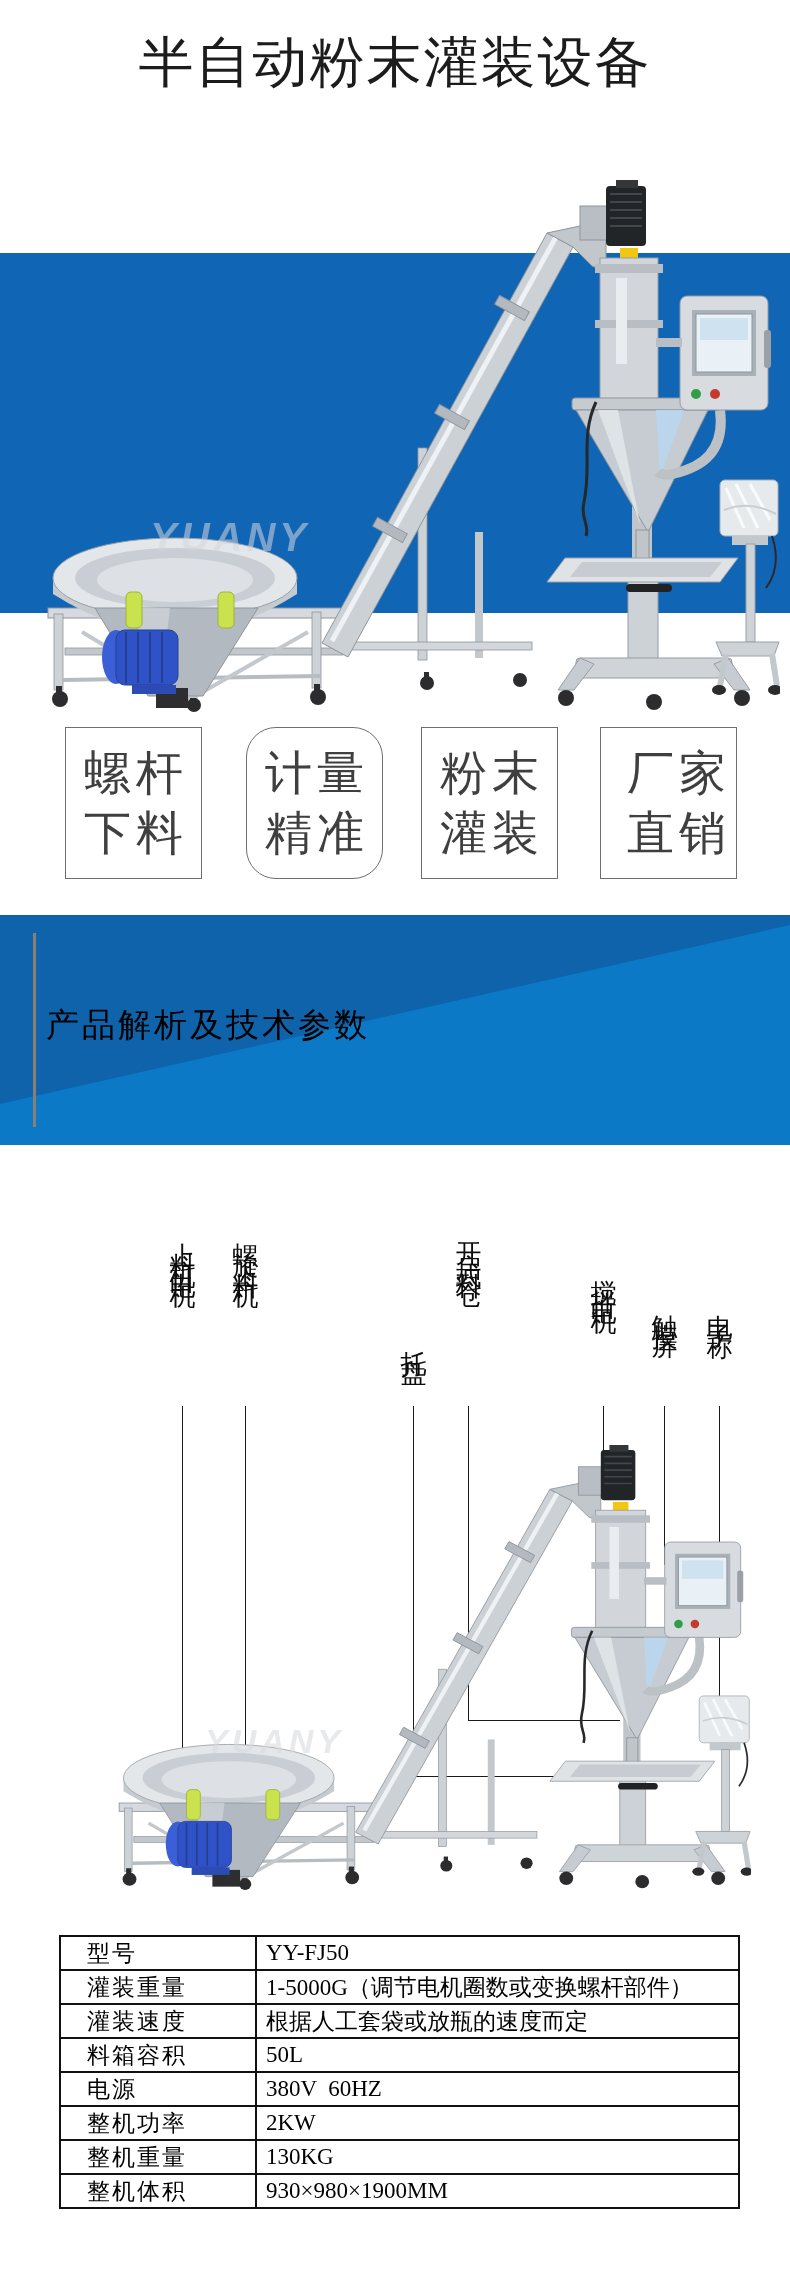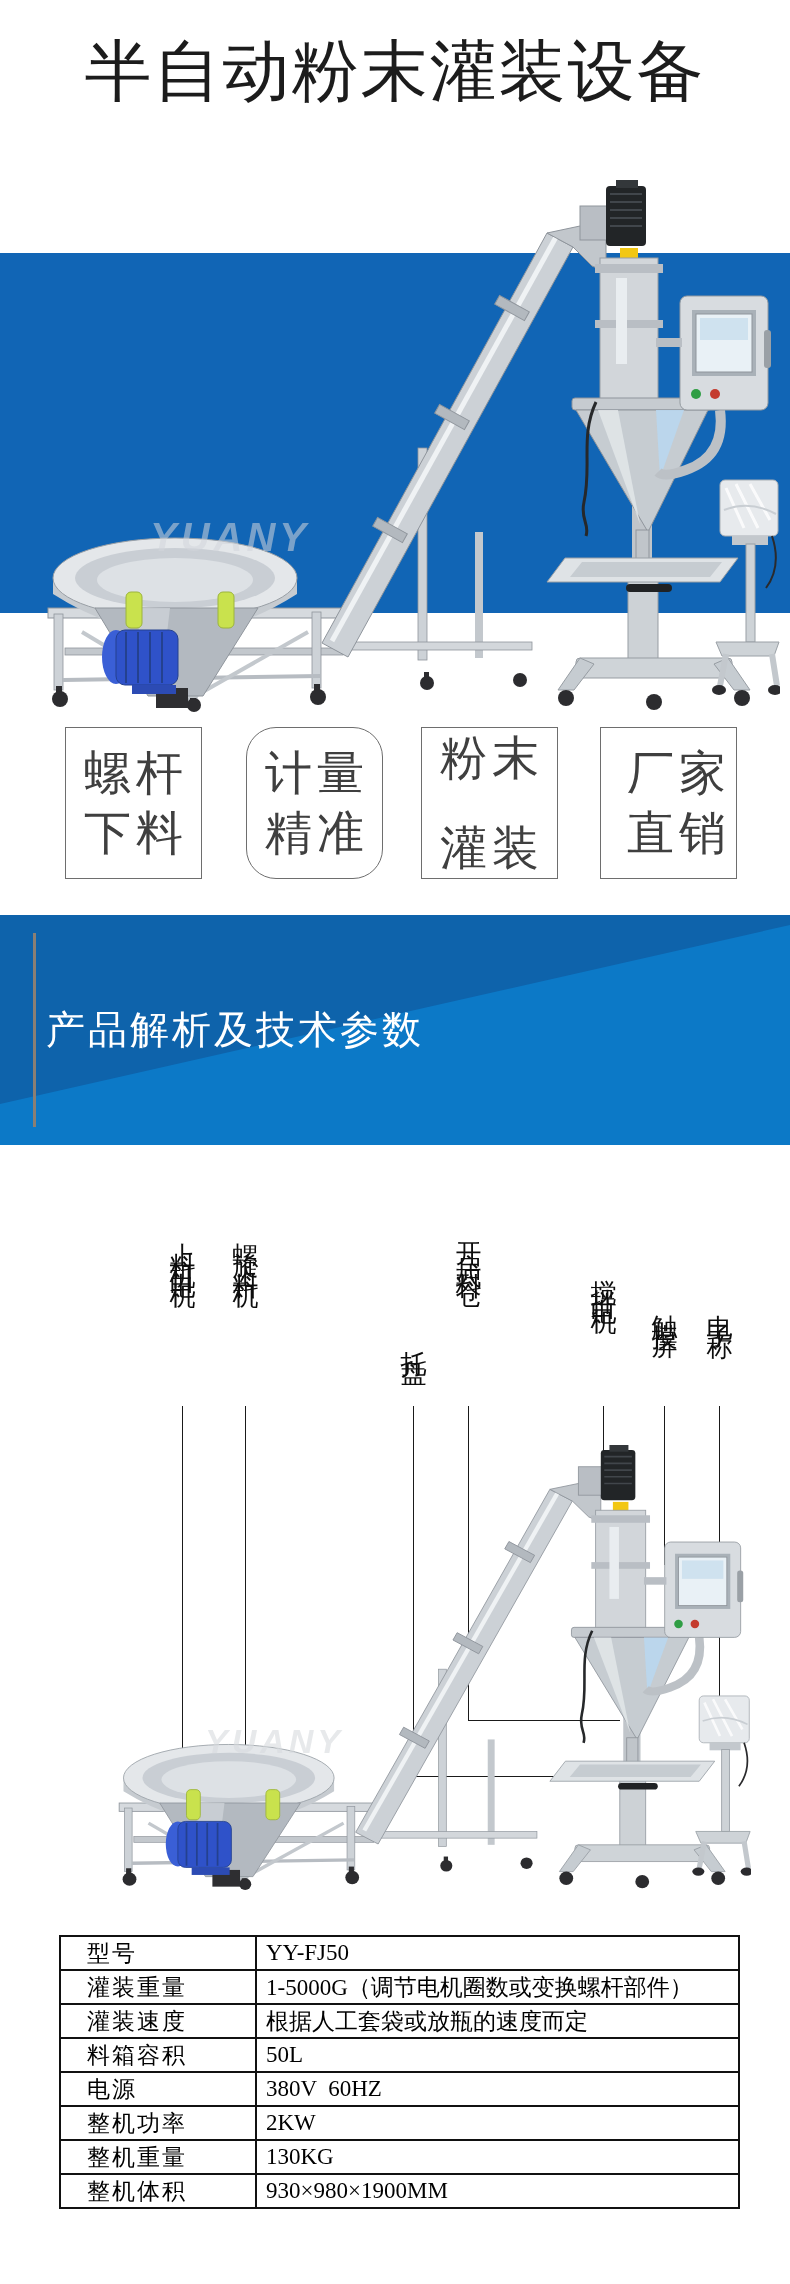--- a/index.html
+++ b/index.html
@@ -1,46 +1,46 @@
 <!DOCTYPE html>
 <html><head>
 <meta charset="utf-8">
 <style>
   html,body{margin:0;padding:0;background:#ffffff;}
   #page{position:relative;width:790px;height:2284px;background:#ffffff;overflow:hidden;
         font-family:"Liberation Serif","DejaVu Serif",serif;}
   .abs{position:absolute;}
 
   
-  #main-title{top:26px;left:0;width:790px;text-align:center;font-size:67px;
+  #main-title{top:26px;left:0;width:790px;text-align:center;font-size:55px;
               letter-spacing:2px;color:#1c1c1c;font-weight:400;}
 
   
   #hero-band{top:253px;left:0;width:790px;height:360px;background:#1165b5;}
   #hero-photo{left:20px;top:180px;width:760px;height:532px;}
   .watermark{font-family:"Liberation Sans","DejaVu Sans",sans-serif;font-weight:700;
              font-style:italic;font-size:40px;color:rgba(210,213,218,0.55);
              letter-spacing:4px;pointer-events:none;}
   #hero-watermark{left:150px;top:515px;}
   #diagram-watermark{left:205px;top:1722px;font-size:34px;color:rgba(215,218,222,0.6);}
 
   
   .feature-box{top:727px;width:137px;height:152px;border:1px solid #6e6e6e;
                box-sizing:border-box;display:flex;flex-direction:column;
                align-items:center;justify-content:center;
                font-family:"Liberation Sans","DejaVu Sans",sans-serif;
                font-weight:300;color:#3f3f3f;font-size:47px;line-height:60px;
                letter-spacing:5px;text-indent:5px;}
-  #feature-0{left:65px;} #feature-1{left:246px;border-radius:30px;} #feature-2{left:421px;justify-content:space-between;} #feature-3{left:600px;padding-left:16px;}
+  #feature-0{left:65px;} #feature-1{left:246px;border-radius:30px;} #feature-2{left:421px;} #feature-3{left:600px;padding-left:16px;}
 
   
   #banner{top:915px;left:0;width:790px;height:230px;background:#0c79c7;overflow:hidden;}
   #banner-facet{position:absolute;left:0;top:0;}
   #banner-accent-line{position:absolute;left:33px;top:18px;width:3px;height:194px;background:#8a7f74;}
-  #banner-title{position:absolute;left:46px;top:88px;font-size:39px;color:#ffffff;
+  #banner-title{position:absolute;left:46px;top:88px;font-size:33px;color:#000000;
                 letter-spacing:3px;font-weight:400;}
 
   
   .part-label{writing-mode:vertical-rl;text-orientation:upright;font-size:26px;
               letter-spacing:10px;color:#0d0d0d;line-height:30px;}
   .callout-line-v{width:1px;background:#1a1a1a;}
   .callout-line-h{height:1px;background:#1a1a1a;}
   #diagram-photo{left:95px;top:1445px;width:656px;height:445px;}
 
   

